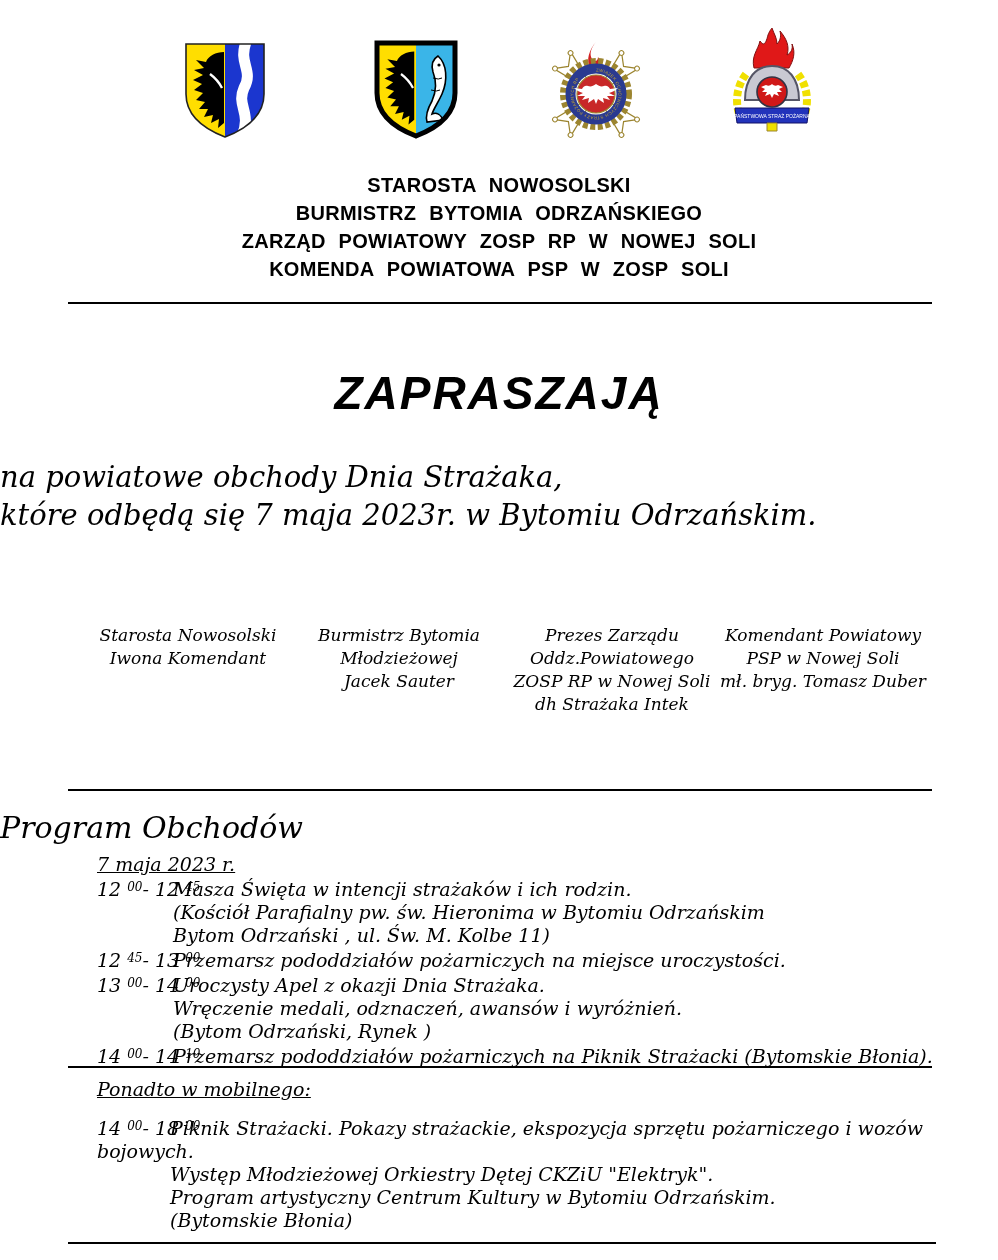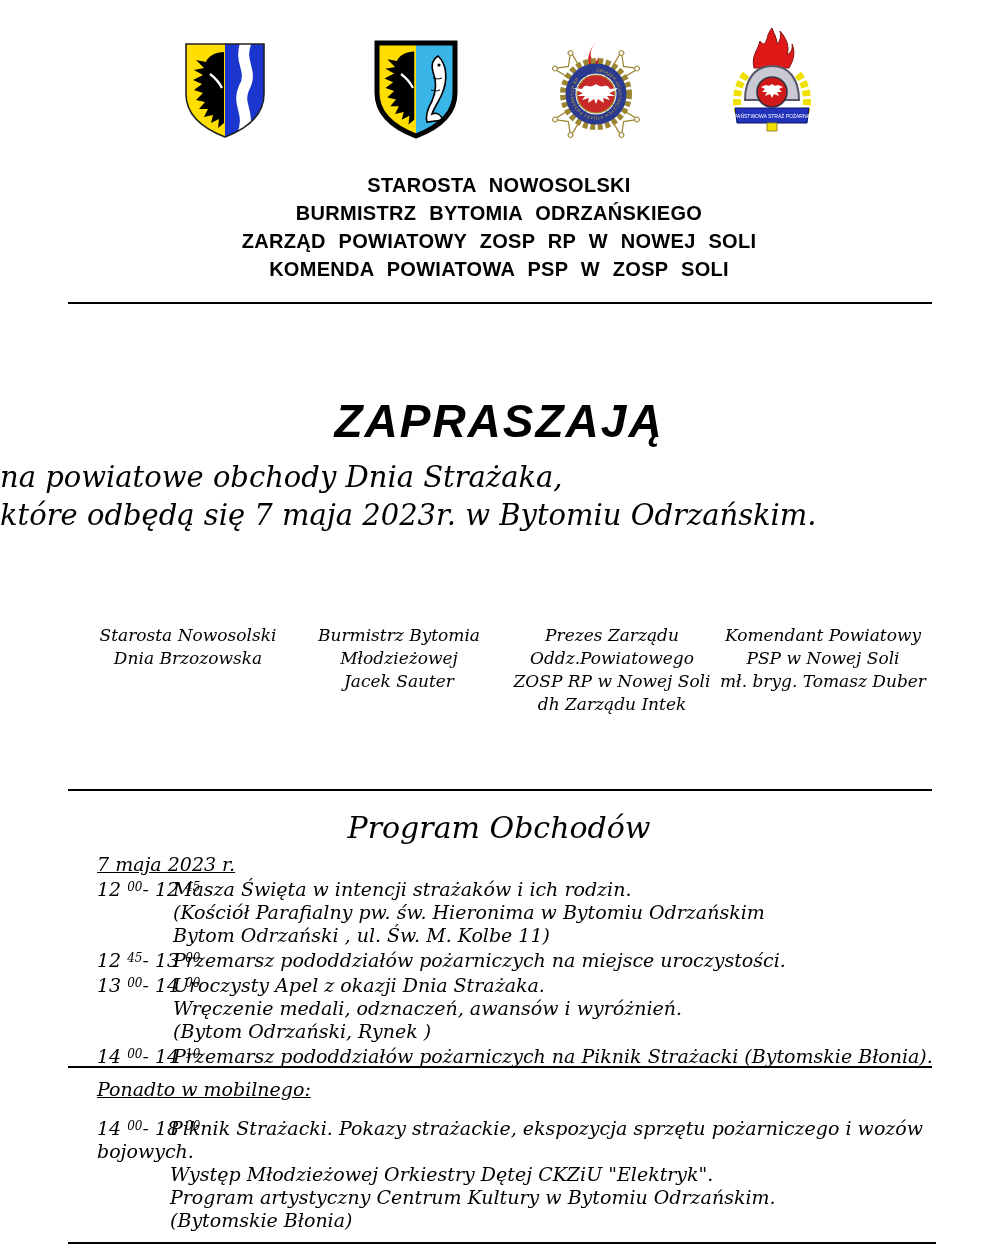--- a/index.html
+++ b/index.html
@@ -10,32 +10,32 @@
   .emblem { position:absolute; }
   .header-org {
     position:absolute; top:171px; left:0; width:100%; text-align:center;
     font-family:"Liberation Sans", sans-serif; font-weight:bold;
     font-size:20px; line-height:28px; letter-spacing:0.3px; word-spacing:7px;
   }
   .rule { position:absolute; left:68px; width:864px; border:none; border-top:2px solid #000; margin:0; }
   .title-zapraszaja {
     position:absolute; top:366px; left:0; width:100%; text-align:center;
     font-family:"Liberation Sans", sans-serif; font-weight:bold; font-style:italic;
-    font-size:46px; letter-spacing:2px;margin-top:28px;
+    font-size:46px; letter-spacing:2px;
   }
   .invite {
     position:absolute; top:458px; left:0; width:100%; 
     font-style:italic; font-size:29px; line-height:38px;
   }
   .sig { position:absolute; top:624px; text-align:center; font-style:italic; font-size:17px; line-height:23px; }
   .sig-1 { left:88px;  width:200px; }
   .sig-2 { left:299px; width:200px;text-align:center; }
   .sig-3 { left:500px; width:224px; }
   .sig-4 { left:711px; width:224px; }
-  .prog-title { position:absolute; top:810px; left:0; width:100%; text-align:center; font-style:italic; font-size:30px; }
+  .prog-title { position:absolute; top:810px; left:0; width:100%; text-align:left; font-style:italic; font-size:30px; }
   .prog { position:absolute; top:853px; left:97px; right:30px; font-style:italic; font-size:19px; line-height:23px; }
   .date-heading { text-decoration:underline; }
   .time { display:inline-block; width:76px; white-space:nowrap; }
   .prog sup, .extra sup { font-size:12px; vertical-align:5px; }
   .detail { padding-left:76px; }
   .extra-heading { position:absolute; top:1078px; left:97px; font-style:italic; font-size:19px; text-decoration:underline; }
   .extra { position:absolute; top:1115px; left:97px; right:20px; font-style:italic; font-size:19px; line-height:23px; }
   .extra .detail { padding-left:73px; }
   svg text { font-family:"Liberation Sans", sans-serif; }
 </style>
@@ -139,32 +139,32 @@
 
   <div class="title-zapraszaja">ZAPRASZAJĄ</div>
 
   <div class="invite">
     <div>na powiatowe obchody Dnia Strażaka,</div>
     <div>które odbędą się 7 maja 2023r. w Bytomiu Odrzańskim.</div>
   </div>
 
   <div class="sig sig-1">
     <div>Starosta Nowosolski</div>
-    <div>Dnia Brzozowska</div>
+    <div>Iwona Komendant</div>
   </div>
   <div class="sig sig-2">
     <div>Burmistrz Bytomia</div>
     <div>Młodzieżowej</div>
     <div>Jacek Sauter</div>
   </div>
   <div class="sig sig-3">
     <div>Prezes Zarządu</div>
     <div>Oddz.Powiatowego</div>
     <div>ZOSP RP w Nowej Soli</div>
-    <div>dh Zarządu Intek</div>
+    <div>dh Strażaka Intek</div>
   </div>
   <div class="sig sig-4">
     <div>Komendant Powiatowy</div>
     <div>PSP w Nowej Soli</div>
     <div>mł. bryg. Tomasz Duber</div>
   </div>
 
   <hr class="rule" style="top:789px;">
 
   <div class="prog-title">Program Obchodów</div>

